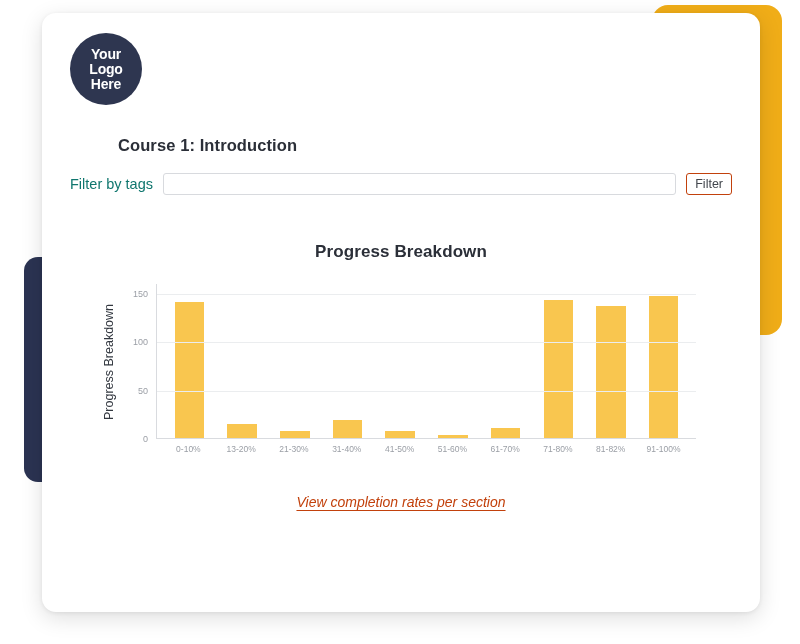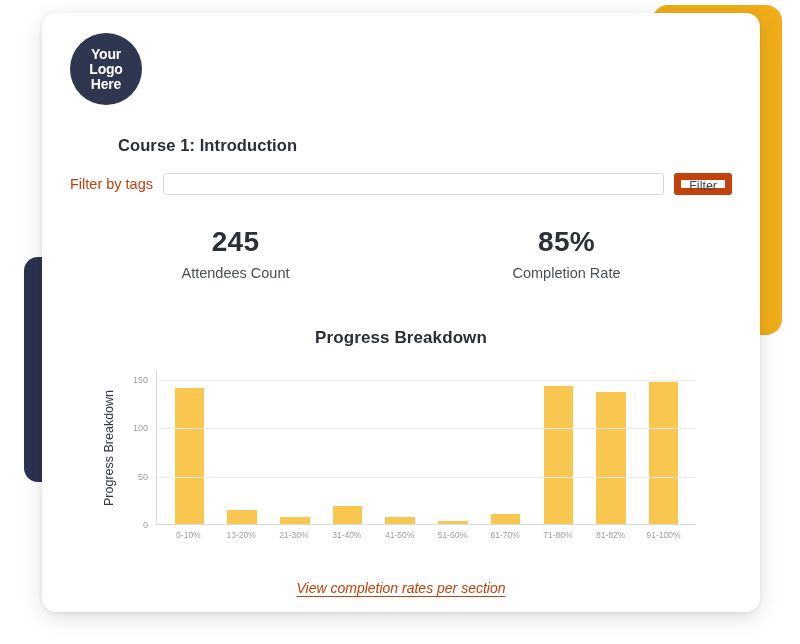--- a/index.html
+++ b/index.html
@@ -88,38 +88,38 @@
 
   
   .filter-row {
     margin-top: 18px;
     display: flex;
     align-items: center;
     gap: 10px;
   }
   .filter-label {
     font-size: 14.5px;
-    color: #c2410c;
+    color: #0f766e;
     white-space: nowrap;
   }
   .filter-input {
     flex: 1 1 auto;
     height: 22px;
     border: 1px solid #d8dade;
     border-radius: 3px;
     background: #ffffff;
     font-size: 13px;
     padding: 0 6px;
     color: #2b2f38;
     font-family: "Liberation Sans", sans-serif;
     outline: none;
   }
   .filter-btn {
     height: 22px;
-    border: 7px solid #c2410c;
+    border: 1px solid #c2410c;
     border-radius: 3px;
     background: #ffffff;
     font-size: 12.5px;
     color: #41454c;
     padding: 0 8px;
     cursor: pointer;
     font-family: "Liberation Sans", sans-serif;
     line-height: 1;
   }
 
@@ -277,30 +277,20 @@
     </div>
 
     <div class="course-title">Course 1: Introduction</div>
 
     <div class="filter-row">
       <div class="filter-label">Filter by tags</div>
       <input class="filter-input" type="text" placeholder="" style="">
       <button class="filter-btn">Filter</button>
     </div>
 
-    <div class="stats">
-      <div class="stat">
-        <div class="stat-value">245</div>
-        <div class="stat-label">Attendees Count</div>
-      </div>
-      <div class="stat">
-        <div class="stat-value">85%</div>
-        <div class="stat-label">Completion Rate</div>
-      </div>
-    </div>
 
     <div class="chart-title">Progress Breakdown</div>
 
     <div class="chart-wrap">
       <div class="y-axis-title">
         <span>Progress Breakdown</span>
       </div>
       <div class="y-ticks">
           <div class="y-tick" style="top: 155px;">0</div>
           <div class="y-tick" style="top: 106.562px;">50</div>

